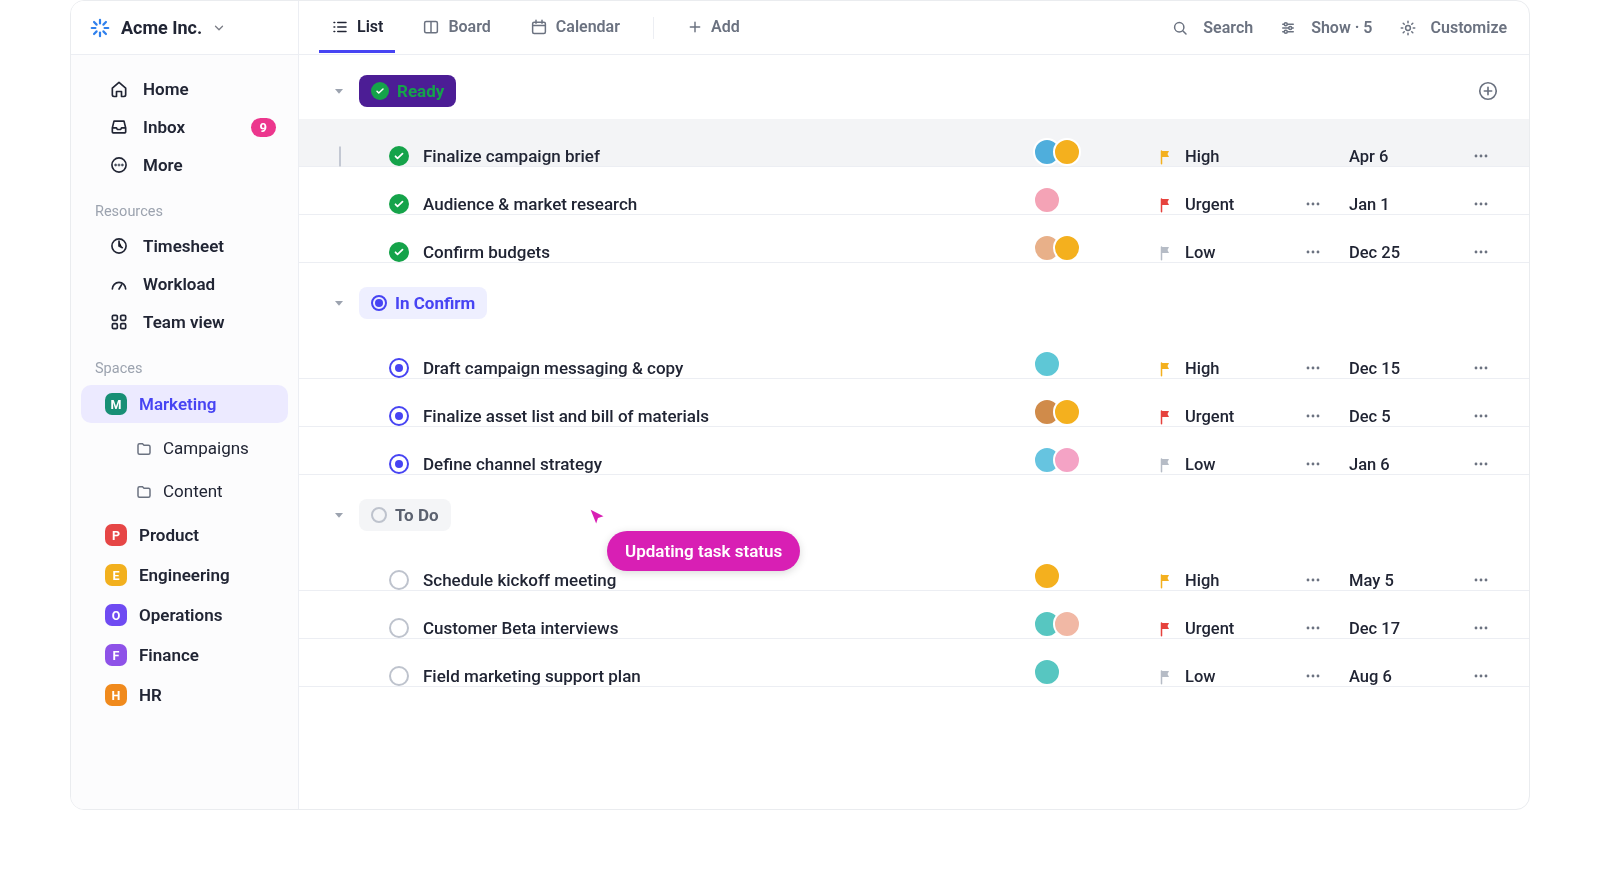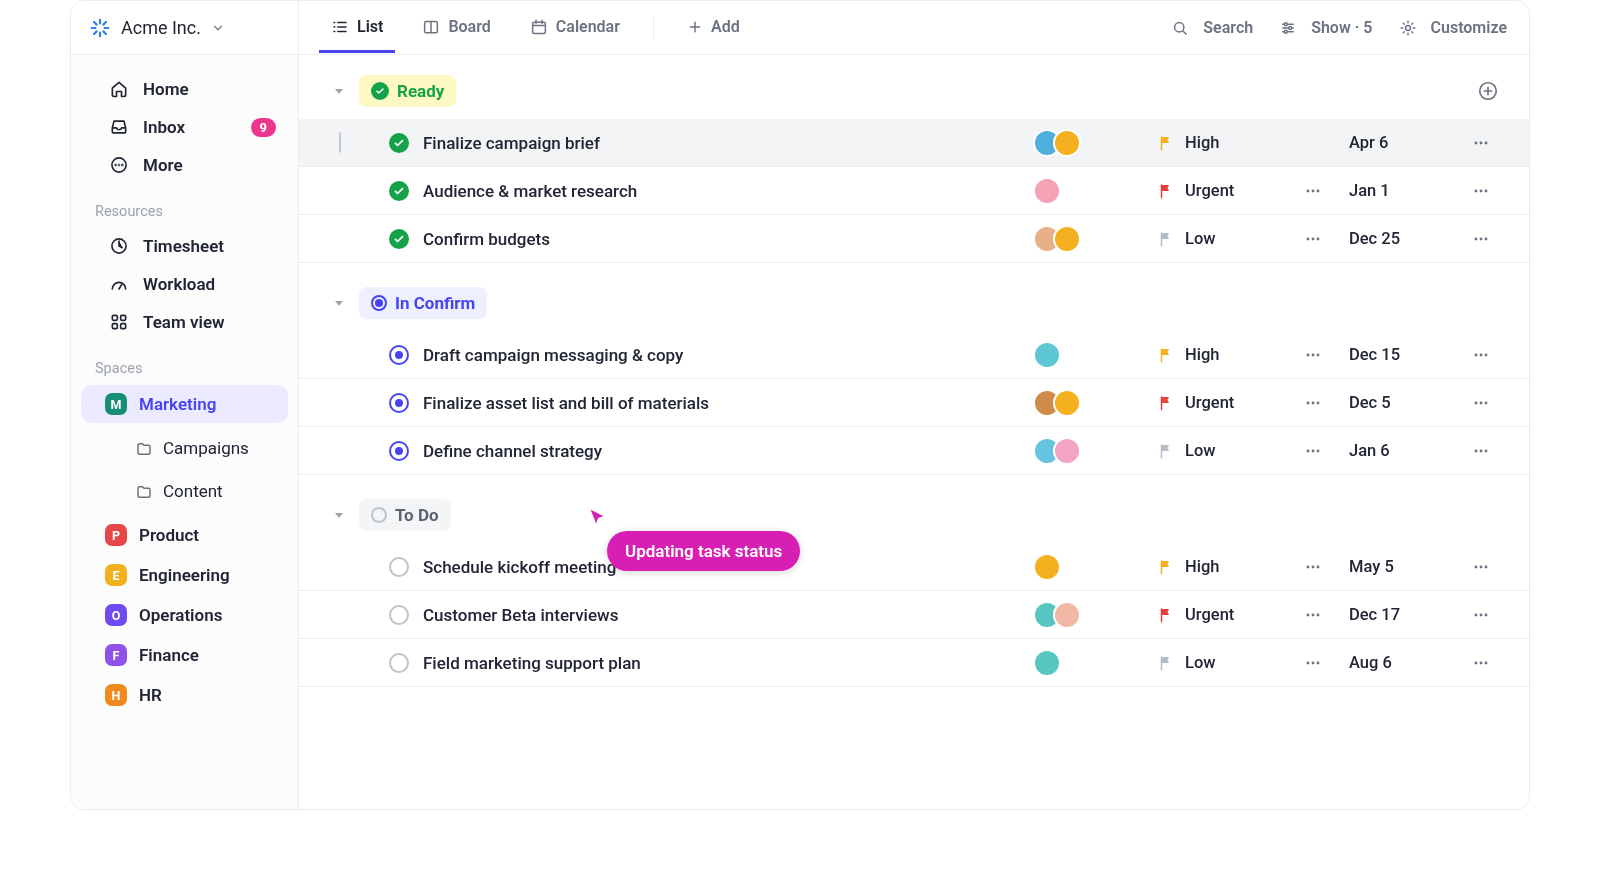--- a/index.html
+++ b/index.html
@@ -17,21 +17,21 @@
     --gray-flag: #b6bcc6;
   }
   html,body{margin:0;padding:0;height:100%;font-family:-apple-system,BlinkMacSystemFont,"Segoe UI",Roboto,Helvetica,Arial,sans-serif;color:var(--text);background:#fff}
   *{box-sizing:border-box}
   .window{position:relative;width:1460px;height:810px;border:1px solid #eaecef;border-radius:14px;margin:0 auto;background:#fff;overflow:hidden}
 
   
   .topbar{display:flex;align-items:center;height:54px;border-bottom:1px solid var(--divider)}
   .brand{display:flex;align-items:center;gap:10px;padding-left:18px;width:228px;height:100%;border-right:1px solid var(--divider);background:#fff}
   .brand .dropdown-icon{opacity:.6}
-  .brand-name{font-size:18px;font-weight:400}
+  .brand-name{font-size:18px;font-weight:700}
   .views{display:flex;align-items:center;gap:15px;padding-left:20px}
   .view-btn{display:flex;align-items:center;gap:8px;padding:15px 12px 14px;font-size:16px;font-weight:600;color:var(--muted);cursor:pointer;border-bottom:3px solid transparent}
   .view-btn.active{color:var(--text);border-bottom-color:var(--purple)}
   .view-btn svg{stroke:var(--muted)}
   .view-btn.active svg{stroke:var(--text)}
   .top-spacer{flex:1}
   .top-actions{display:flex;align-items:center;gap:26px;padding-right:22px;color:var(--muted);font-weight:600;font-size:16px}
   .top-action{display:flex;align-items:center;gap:14px;cursor:pointer}
 
   
@@ -44,32 +44,32 @@
   .space-item{display:flex;align-items:center;gap:12px;padding:8px 14px 8px 24px;font-size:17px;font-weight:600;color:var(--text);cursor:pointer;border-radius:10px;margin:2px 10px}
   .space-item.active{background:#eceaff;color:var(--purple)}
   .space-badge{display:inline-flex;align-items:center;justify-content:center;width:22px;height:22px;border-radius:7px;color:#fff;font-size:12.5px;font-weight:700}
   .folder-item{display:flex;align-items:flex-end;gap:10px;padding:8px 14px 8px 54px;font-size:17px;color:var(--text);cursor:pointer;border-radius:10px;margin:7px 10px}
 
   
   .main{flex:1;overflow:auto;position:relative}
   .group{padding:20px 0 4px 0}
   .group-header{display:flex;align-items:center;gap:12px;padding-left:32px;padding-right:30px}
   .group-pill{display:inline-flex;align-items:center;gap:8px;padding:6px 12px;border-radius:8px;font-size:17px;font-weight:700}
-  .ready-pill{background:#fef9c3;color:var(--green)}
+  .ready-pill{background:#4c1d95;color:var(--green)}
   .inprog-pill{background:#eeefff;color:var(--purple)}
   .todo-pill{background:#f4f5f7;color:#5c6270}
 
   .status-disc{display:inline-flex;align-items:center;justify-content:center;width:20px;height:20px;border-radius:50%}
   .status-done{background:var(--green)}
   .status-inprog{border:2.5px solid var(--purple);position:relative}
   .status-inprog:after{content:"";position:absolute;width:8px;height:8px;border-radius:50%;background:var(--purple)}
   .status-todo{border:2.5px solid #bec3cd}
 
   
-  .row{display:flex;align-items:center;gap:14px;padding-left:90px;padding-right:30px;height:48px;border-bottom:1px solid var(--divider)}
+  .row{display:flex;align-items:flex-end;gap:14px;padding-left:90px;padding-right:30px;height:48px;border-bottom:1px solid var(--divider)}
   .row:first-of-type{border-top:1px solid var(--divider)}
   .row .status-disc{flex:0 0 20px}
   .row.highlight{background:var(--hover)}
   .row-title{flex:1;font-size:17px;font-weight:550;color:var(--text)}
   .avatars{display:flex;width:110px}
   .avatar{width:28px;height:28px;border-radius:50%;border:2px solid #fff;margin-left:-8px;display:inline-block}
   .avatar:first-child{margin-left:0}
   .prio{display:flex;align-items:center;gap:10px;width:120px;font-size:16.5px;font-weight:550;color:var(--text)}
   .row-more{width:44px;display:flex;justify-content:center;color:#6b7280;font-size:20px}
   .date{width:100px;font-size:16.5px;font-weight:550;color:var(--text)}

